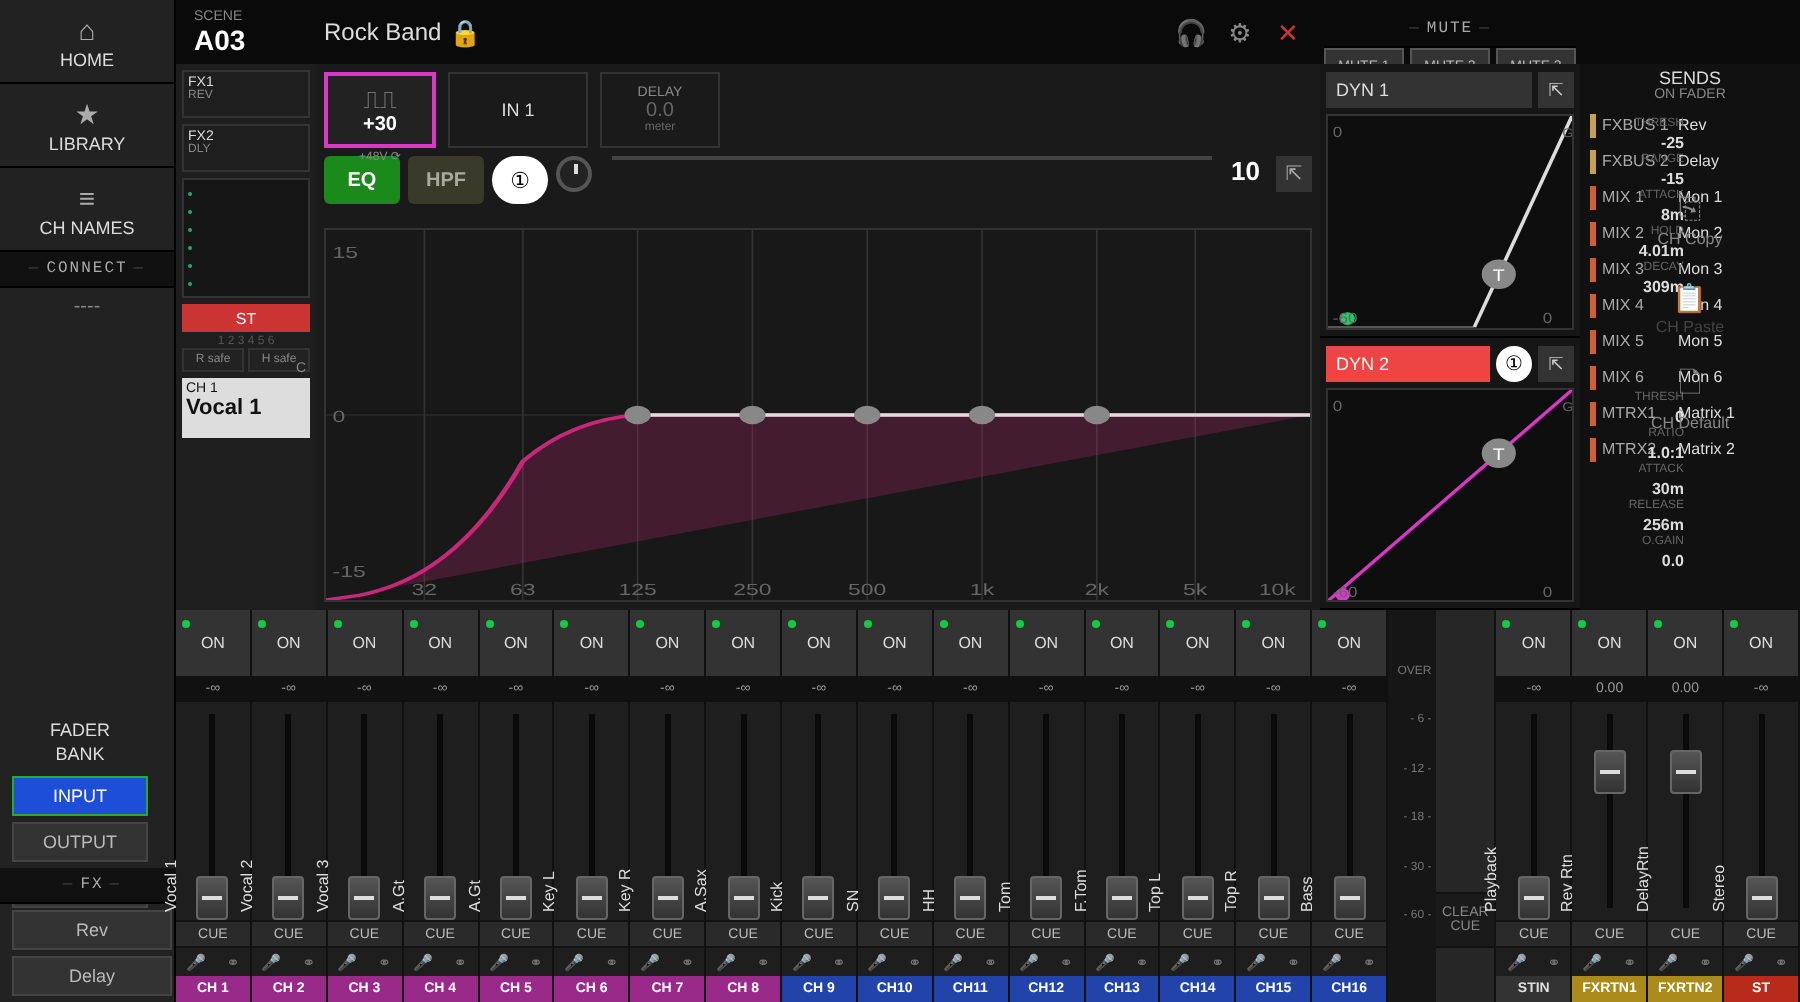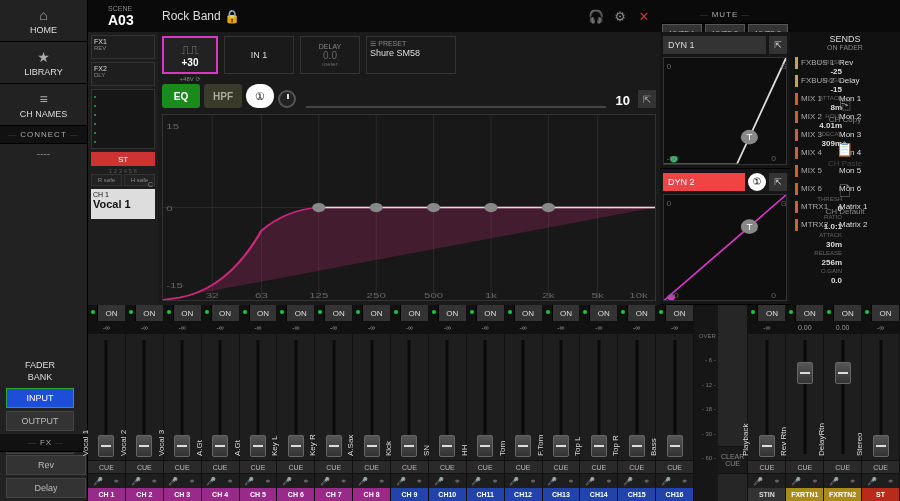--- a/index.html
+++ b/index.html
@@ -3,36 +3,36 @@
 <meta charset="utf-8">
 <style>
 * { margin:0; padding:0; box-sizing:border-box; font-family:Arial,sans-serif; }
 body { background:#1a1a1a; color:#ccc; font-size:9px; width:900px; height:501px; overflow:hidden; position:relative; }
 
 
 .leftnav { position:absolute; left:0; top:0; width:88px; height:501px; background:#222; border-right:1px solid #000; }
 .nav-btn { height:42px; border-bottom:1px solid #000; display:flex; flex-direction:column; align-items:center; justify-content:center; gap:2px; cursor:pointer; }
 .nav-icon { font-size:14px; color:#aaa; }
 .nav-label { font-size:9px; color:#ddd; }
-.sect-hdr { height:18px; background:#111; color:#aaa; font-size:8px; display:flex; align-items:center; justify-content:center; border-bottom:1px solid #000; letter-spacing:1px; }
+.sect-hdr { height:18px; background:#111; color:#aaa; font-size:8px; display:flex; align-items:center; justify-content:center; border-bottom:1px solid #000; letter-spacing:1px;font-family:Liberation Mono, monospace; }
 .sect-hdr::before,.sect-hdr::after { content:"—"; margin:0 3px; color:#444; }
 .offline-btn { margin:8px 6px; height:26px; background:#333; border:1px solid #555; display:flex; align-items:center; justify-content:center; color:#ddd; font-size:9px; }
 .dashes { text-align:center; color:#888; font-size:10px; margin-top:4px; }
 
 .fader-bank-section { position:absolute; bottom:44px; left:0; width:80px; }
 .fb-hdr { text-align:center; color:#ddd; font-size:9px; line-height:12px; padding:2px 0; }
 .fb-btn { margin:3px 6px; height:20px; border:1px solid #444; display:flex; align-items:center; justify-content:center; font-size:9px; cursor:pointer; }
 .fb-btn.active { background:#1d4ed8; color:#fff; border-color:#2aaa2a; }
 .fb-btn.inactive { background:#333; color:#bbb; }
 
 .fx-section { position:absolute; bottom:0; left:0; width:92px; }
 
 
 .topstrip { position:absolute; left:88px; top:0; right:0; height:32px; background:#0a0a0a; display:flex; align-items:center; }
-.scene-box { width:70px; padding:2px 20px; }
+.scene-box { width:70px; padding:2px 9px; }
 .scene-lbl { font-size:7px; color:#888; }
 .scene-id { font-size:14px; color:#fff; font-weight:bold; }
 .scene-name { color:#ddd; font-size:12px; margin-left:4px; }
 .top-icon { width:24px; height:24px; display:flex; align-items:center; justify-content:center; color:#888; font-size:13px; }
 .top-icon.close { color:#c33; }
 .mute-grid { display:grid; grid-template-columns:repeat(3,1fr); gap:3px; }
 .mute-btn { height:18px; background:#333; border:1px solid #555; font-size:7px; color:#bbb; display:flex; align-items:center; justify-content:center; cursor:pointer; }
 
 
 .sends-panel { position:absolute; right:0; top:32px; width:110px; bottom:196px; background:#111; padding:2px; }
@@ -71,21 +71,21 @@
 .vph { position:absolute; bottom:-10px; font-size:6px; color:#888; }
 .in-box { width:70px; height:38px; border:1px solid #333; display:flex; align-items:center; justify-content:center; font-size:9px; color:#ddd; }
 .delay-box { width:60px; height:38px; border:1px solid #333; display:flex; flex-direction:column; align-items:center; justify-content:center; }
 .delay-lbl { font-size:7px; color:#888; }
 .delay-val { font-size:10px; color:#666; }
 .delay-unit { font-size:6px; color:#666; }
 .preset-box { width:90px; height:38px; border:1px solid #333; padding:3px; }
 .preset-lbl { font-size:7px; color:#888; }
 .preset-val { font-size:9px; color:#ddd; }
 
-.eq-row { height:30px; display:flex; align-items:flex-end; gap:4px; padding:0 4px; }
+.eq-row { height:30px; display:flex; align-items:flex-start; gap:4px; padding:0 4px; }
 .eq-btn { width:38px; height:24px; display:flex; align-items:center; justify-content:center; font-size:10px; font-weight:bold; border-radius:3px; }
 .eq-btn.on { background:#1a8a1a; color:#fff; }
 .eq-btn.hpf { background:#3a3a2a; color:#aa9; }
 .band-btn { width:28px; height:24px; border-radius:12px; background:#fff; color:#000; display:flex; align-items:center; justify-content:center; font-size:11px; }
 .hpf-knob { width:18px; height:18px; border-radius:50%; background:#222; border:2px solid #555; position:relative; }
 .hpf-knob::after { content:""; position:absolute; top:2px; left:7px; width:2px; height:5px; background:#ddd; }
 .eq-val { margin-left:auto; color:#fff; font-size:13px; font-weight:bold; margin-right:4px; }
 .popout { width:18px; height:18px; background:#333; color:#aaa; display:flex; align-items:center; justify-content:center; font-size:10px; }
 
 .eq-graph { position:absolute; left:4px; right:4px; top:82px; bottom:4px; background:#181818; border:1px solid #333; }
@@ -106,21 +106,21 @@
 
 
 .ch-actions { position:absolute; right:0; top:88px; width:110px; }
 .ch-act { height:44px; display:flex; flex-direction:column; align-items:center; justify-content:center; gap:2px; color:#888; font-size:8px; cursor:pointer; }
 .ch-act.dis { color:#444; }
 .ch-act-ico { font-size:14px; }
 
 
 .fader-strip { position:absolute; left:88px; right:0; bottom:0; height:196px; background:#222; display:flex; }
 .ch-strip { width:42px; border-right:1px solid #111; display:flex; flex-direction:column; background:#262626; }
-.on-row { height:16px; display:flex; }
+.on-row { height:33px; display:flex;flex-direction:column; }
 .on-led { width:10px; background:#111; border-right:1px solid #000; position:relative; }
 .on-led::after { content:""; position:absolute; left:3px; top:5px; width:4px; height:4px; border-radius:50%; background:#1c4; }
 .on-btn { flex:1; background:#333; color:#ddd; font-size:8px; display:flex; align-items:center; justify-content:center; }
 .val-row { height:13px; background:#111; color:#999; font-size:7px; display:flex; align-items:center; justify-content:center; }
 .fader-track { flex:1; position:relative; background:#1e1e1e; }
 .fader-slot { position:absolute; left:50%; top:6px; bottom:6px; width:3px; background:#0a0a0a; transform:translateX(-50%); }
 .fader-cap { position:absolute; left:50%; width:16px; height:22px; background:linear-gradient(#555,#333); border:1px solid #666; transform:translateX(-50%); border-radius:2px; }
 .fader-cap::after { content:""; position:absolute; left:2px; right:2px; top:9px; height:2px; background:#ddd; }
 .ch-name-v { position:absolute; left:2px; bottom:4px; font-size:8px; color:#ddd; transform:rotate(-90deg); transform-origin:left bottom; white-space:nowrap; }
 .cue-row { height:14px; background:#2a2a2a; color:#bbb; font-size:7px; display:flex; align-items:center; justify-content:center; border-top:1px solid #111; border-bottom:1px solid #111; }
@@ -289,24 +289,20 @@
     <div class="gain-box">
       <span class="gain-ico">⎍⎍</span>
       <span class="gain-val">+30</span>
       <span class="vph"><span>+48V</span> <span>⟳</span></span>
     </div>
     <div class="in-box">IN 1</div>
     <div class="delay-box">
       <span class="delay-lbl">DELAY</span>
       <span class="delay-val">0.0</span>
       <span class="delay-unit">meter</span>
-    </div>
-    <div class="preset-box">
-      <div class="preset-lbl">☰ PRESET</div>
-      <div class="preset-val">Shure SM58</div>
     </div>
   </div>
   <div class="eq-row">
     <div class="eq-btn on">EQ</div>
     <div class="eq-btn hpf">HPF</div>
     <div class="band-btn">①</div>
     <div class="hpf-knob"></div>
     <div style="flex:1;height:2px;background:#444;margin:0 6px"></div>
     <span class="eq-val">10</span>
     <span class="popout">⇱</span>

